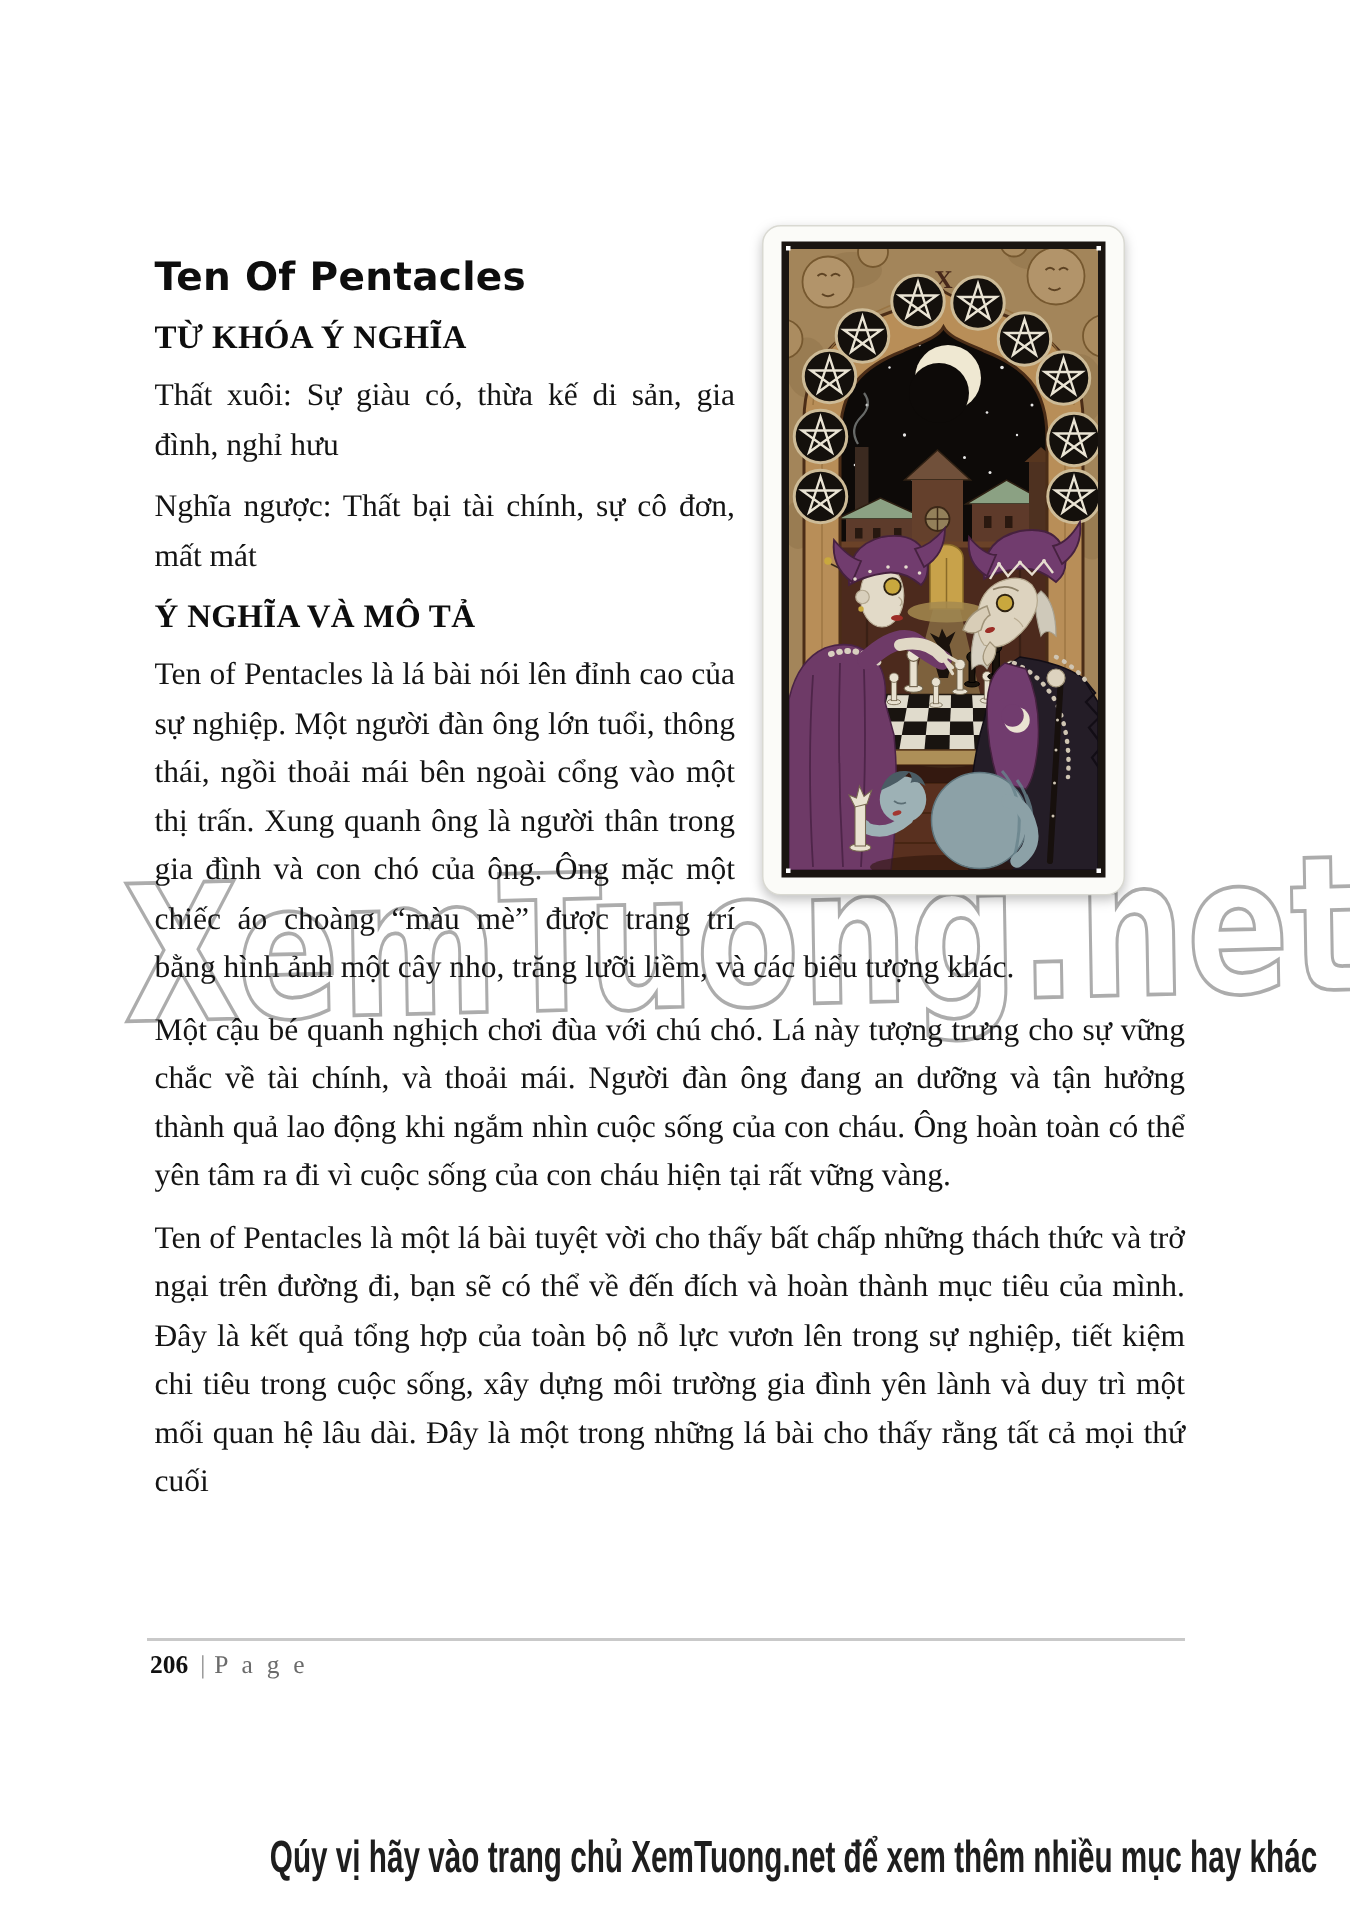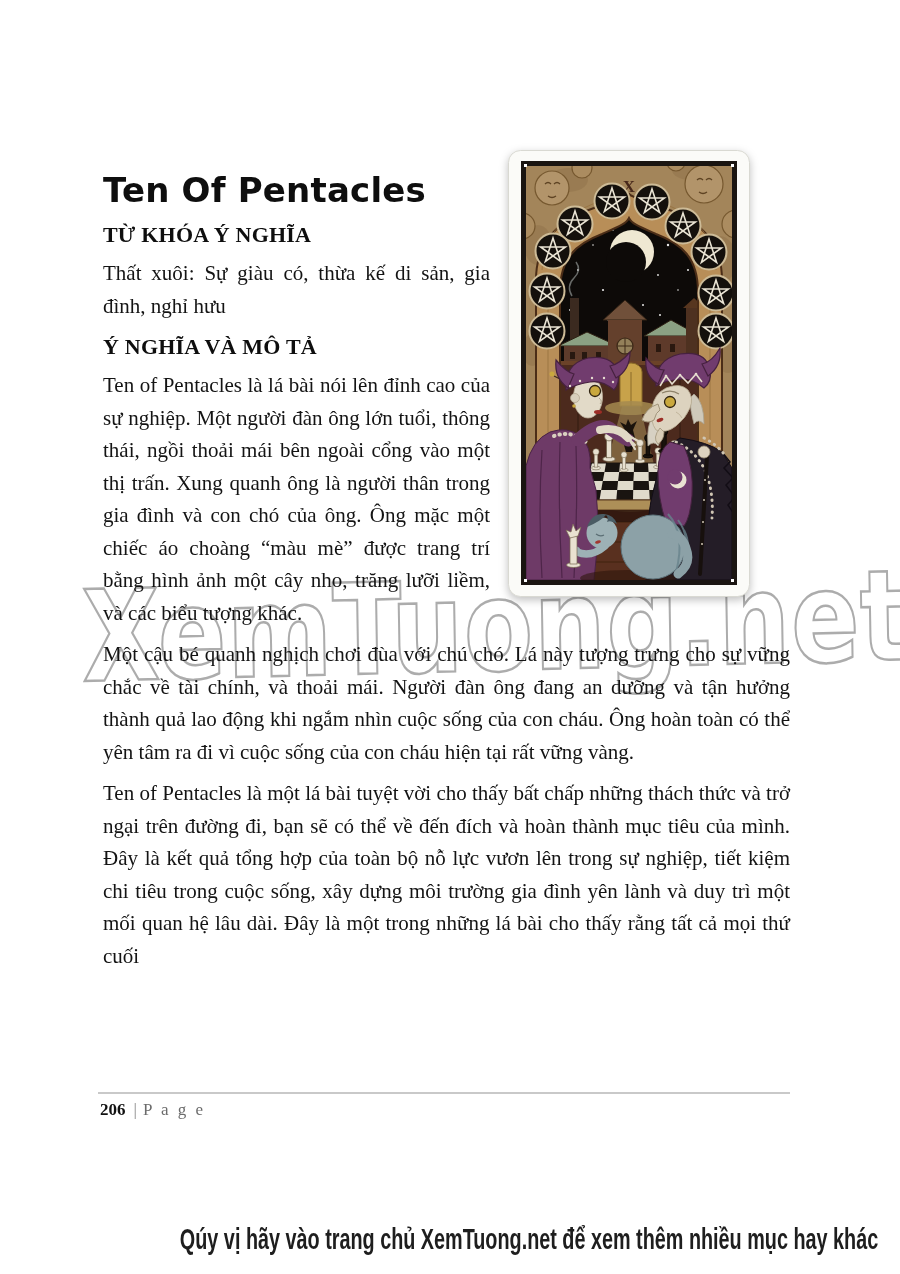--- a/index.html
+++ b/index.html
@@ -4,21 +4,21 @@
 <style>
   html,body{margin:0;padding:0;}
   body{width:900px;height:1274px;background:#ffffff;overflow:hidden;position:relative;
        font-family:"Liberation Serif",serif;color:#141414;}
   .page{position:relative;width:900px;height:1274px;background:#ffffff;}
 
   
   .content{margin:0 110px 0 103px;padding-top:170px;position:relative;z-index:2;}
   .float-spacer{float:right;width:300px;height:428px;}
   h1.title{font-family:"DejaVu Sans","Liberation Sans",sans-serif;font-weight:bold;
-           font-size:34px;color:#0e0e0e;margin:0 0 12px 0;letter-spacing:.2px;}
+           font-size:26px;color:#0e0e0e;margin:0 0 12px 0;letter-spacing:.2px;}
   h2.heading{font-family:"Liberation Serif",serif;font-weight:bold;font-size:22px;
              color:#0e0e0e;margin:12px 0 9px 0;letter-spacing:.2px;}
   p.body{font-size:21px;line-height:32.5px;text-align:justify;margin:0 0 9px 0;}
 
   
   .watermark{position:absolute;left:82px;top:575px;z-index:1;white-space:nowrap;
              font-family:"DejaVu Sans","Liberation Sans",sans-serif;font-weight:bold;
              font-size:126px;line-height:126px;color:rgba(255,255,255,0.38);
              -webkit-text-stroke:2.5px rgba(163,163,163,0.9);
              transform:scaleX(0.8) rotate(-1.2deg);transform-origin:left center;
@@ -365,20 +365,21 @@
       </g>
     </svg>
   </div>
 
   <div class="content">
     <div class="float-spacer"></div>
     <h1 class="title">Ten Of Pentacles</h1>
 
     <h2 class="heading">TỪ KHÓA Ý NGHĨA</h2>
     <p class="body">Thất xuôi: Sự giàu có, thừa kế di sản, gia đình, nghỉ hưu</p>
+    <p class="body">Nghĩa ngược: Thất bại tài chính, sự cô đơn, mất mát</p>
 
     <h2 class="heading">Ý NGHĨA VÀ MÔ TẢ</h2>
     <p class="body">Ten of Pentacles là lá bài nói lên đỉnh cao của sự nghiệp. Một người đàn ông lớn tuổi, thông thái, ngồi thoải mái bên ngoài cổng vào một thị trấn. Xung quanh ông là người thân trong gia đình và con chó của ông. Ông mặc một chiếc áo choàng “màu mè” được trang trí bằng hình ảnh một cây nho, trăng lưỡi liềm, và các biểu tượng khác.</p>
     <p class="body">Một cậu bé quanh nghịch chơi đùa với chú chó. Lá này tượng trưng cho sự vững chắc về tài chính, và thoải mái. Người đàn ông đang an dưỡng và tận hưởng thành quả lao động khi ngắm nhìn cuộc sống của con cháu. Ông hoàn toàn có thể yên tâm ra đi vì cuộc sống của con cháu hiện tại rất vững vàng.</p>
 
     <p class="body">Ten of Pentacles là một lá bài tuyệt vời cho thấy bất chấp những thách thức và trở ngại trên đường đi, bạn sẽ có thể về đến đích và hoàn thành mục tiêu của mình. Đây là kết quả tổng hợp của toàn bộ nỗ lực vươn lên trong sự nghiệp, tiết kiệm chi tiêu trong cuộc sống, xây dựng môi trường gia đình yên lành và duy trì một mối quan hệ lâu dài. Đây là một trong những lá bài cho thấy rằng tất cả mọi thứ cuối</p>
   </div>
 
   <div class="footer-rule"></div>
   <div class="footer">

